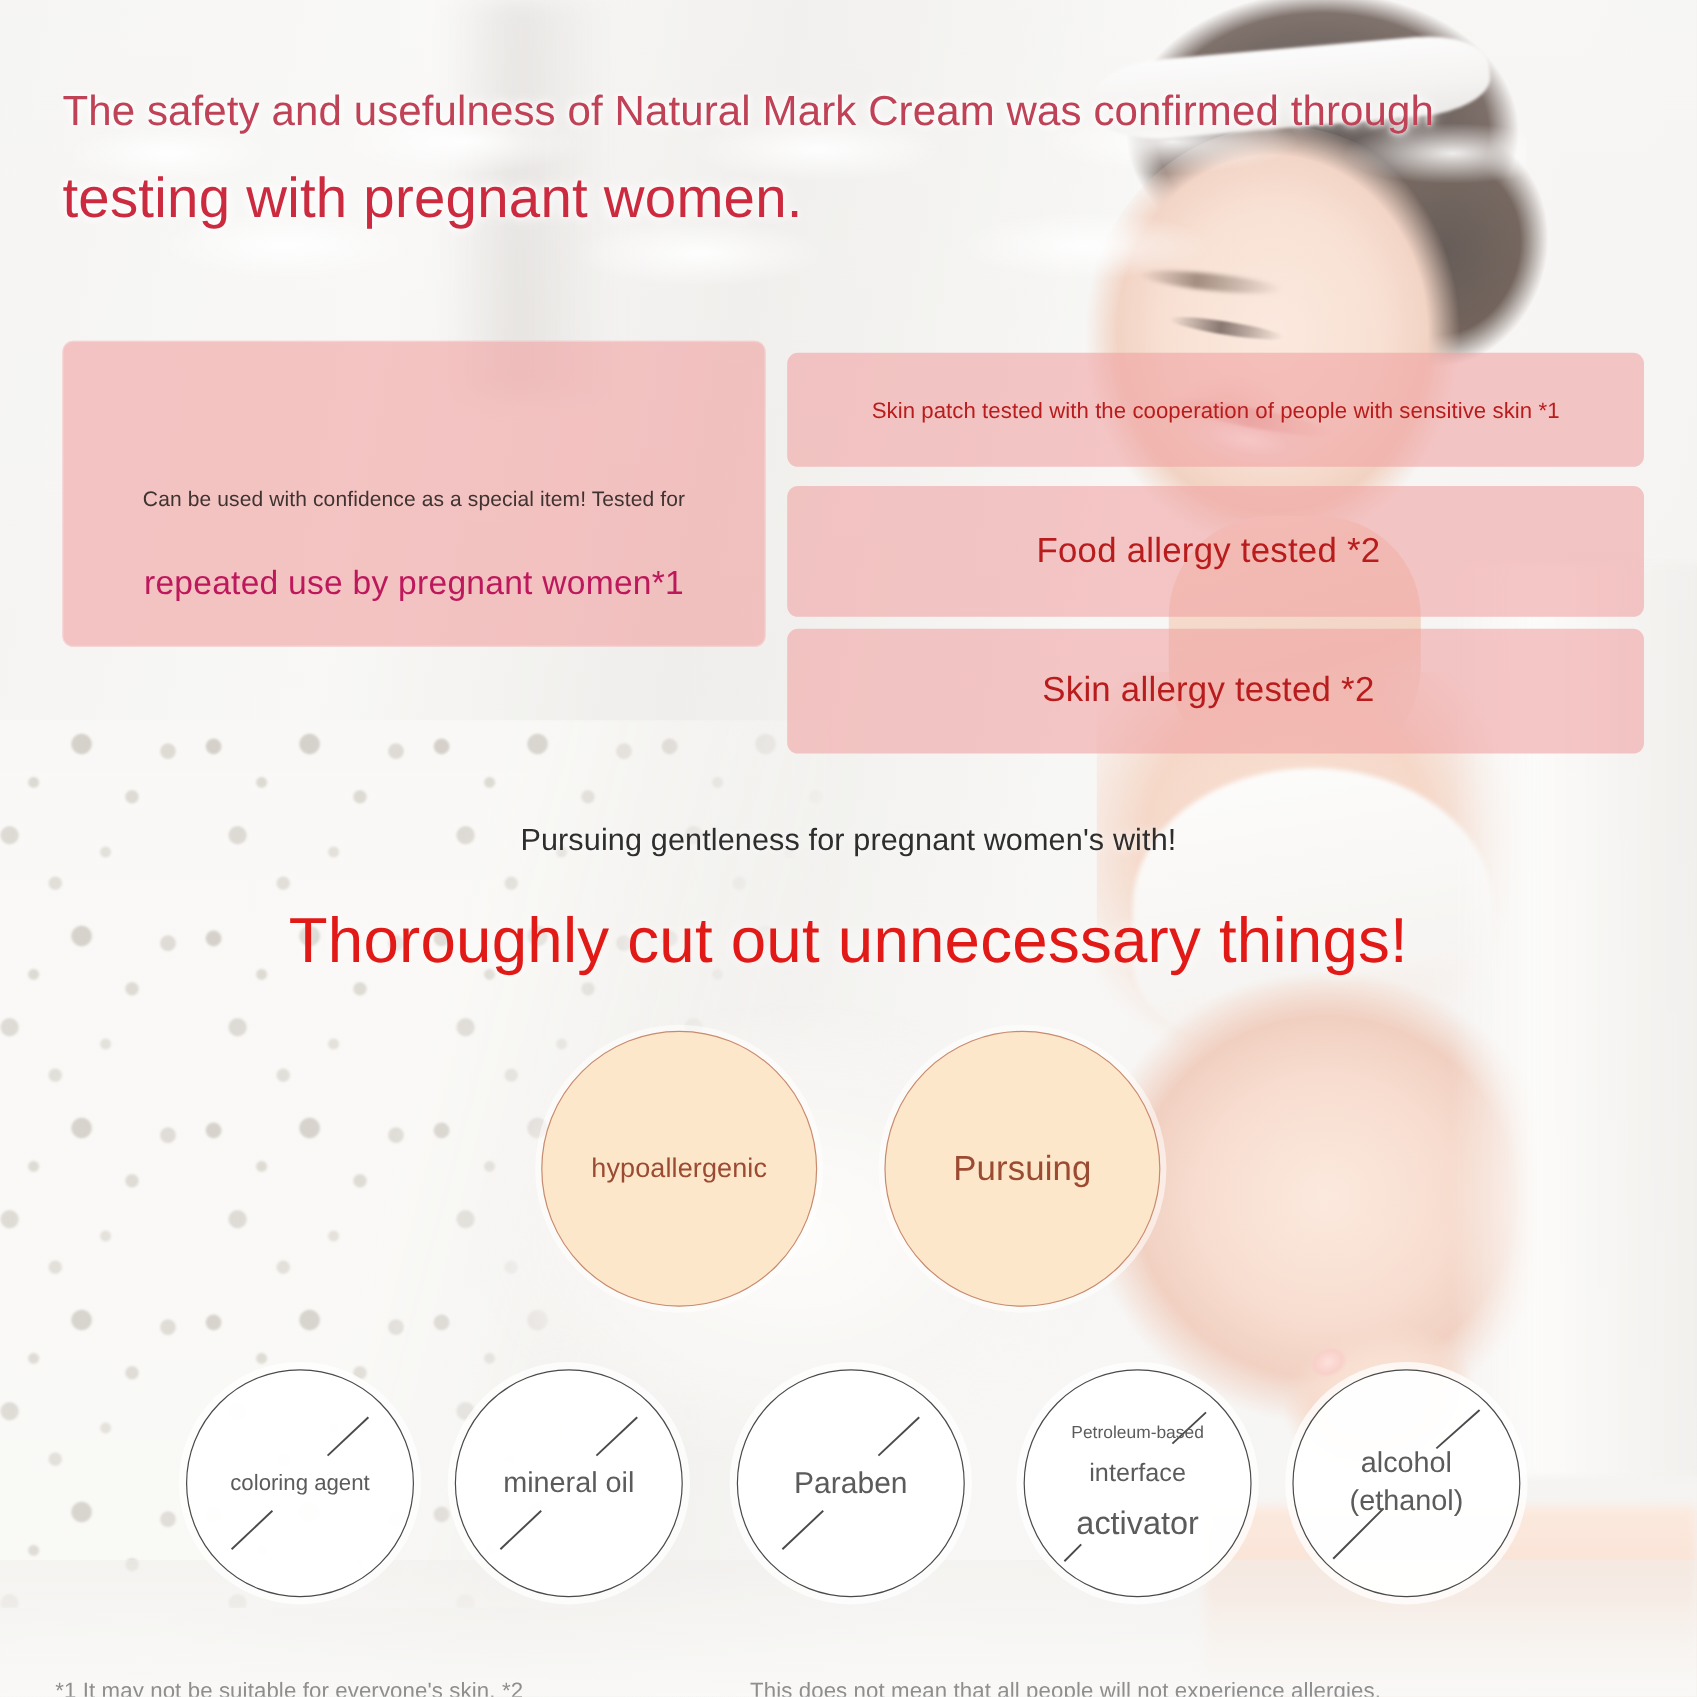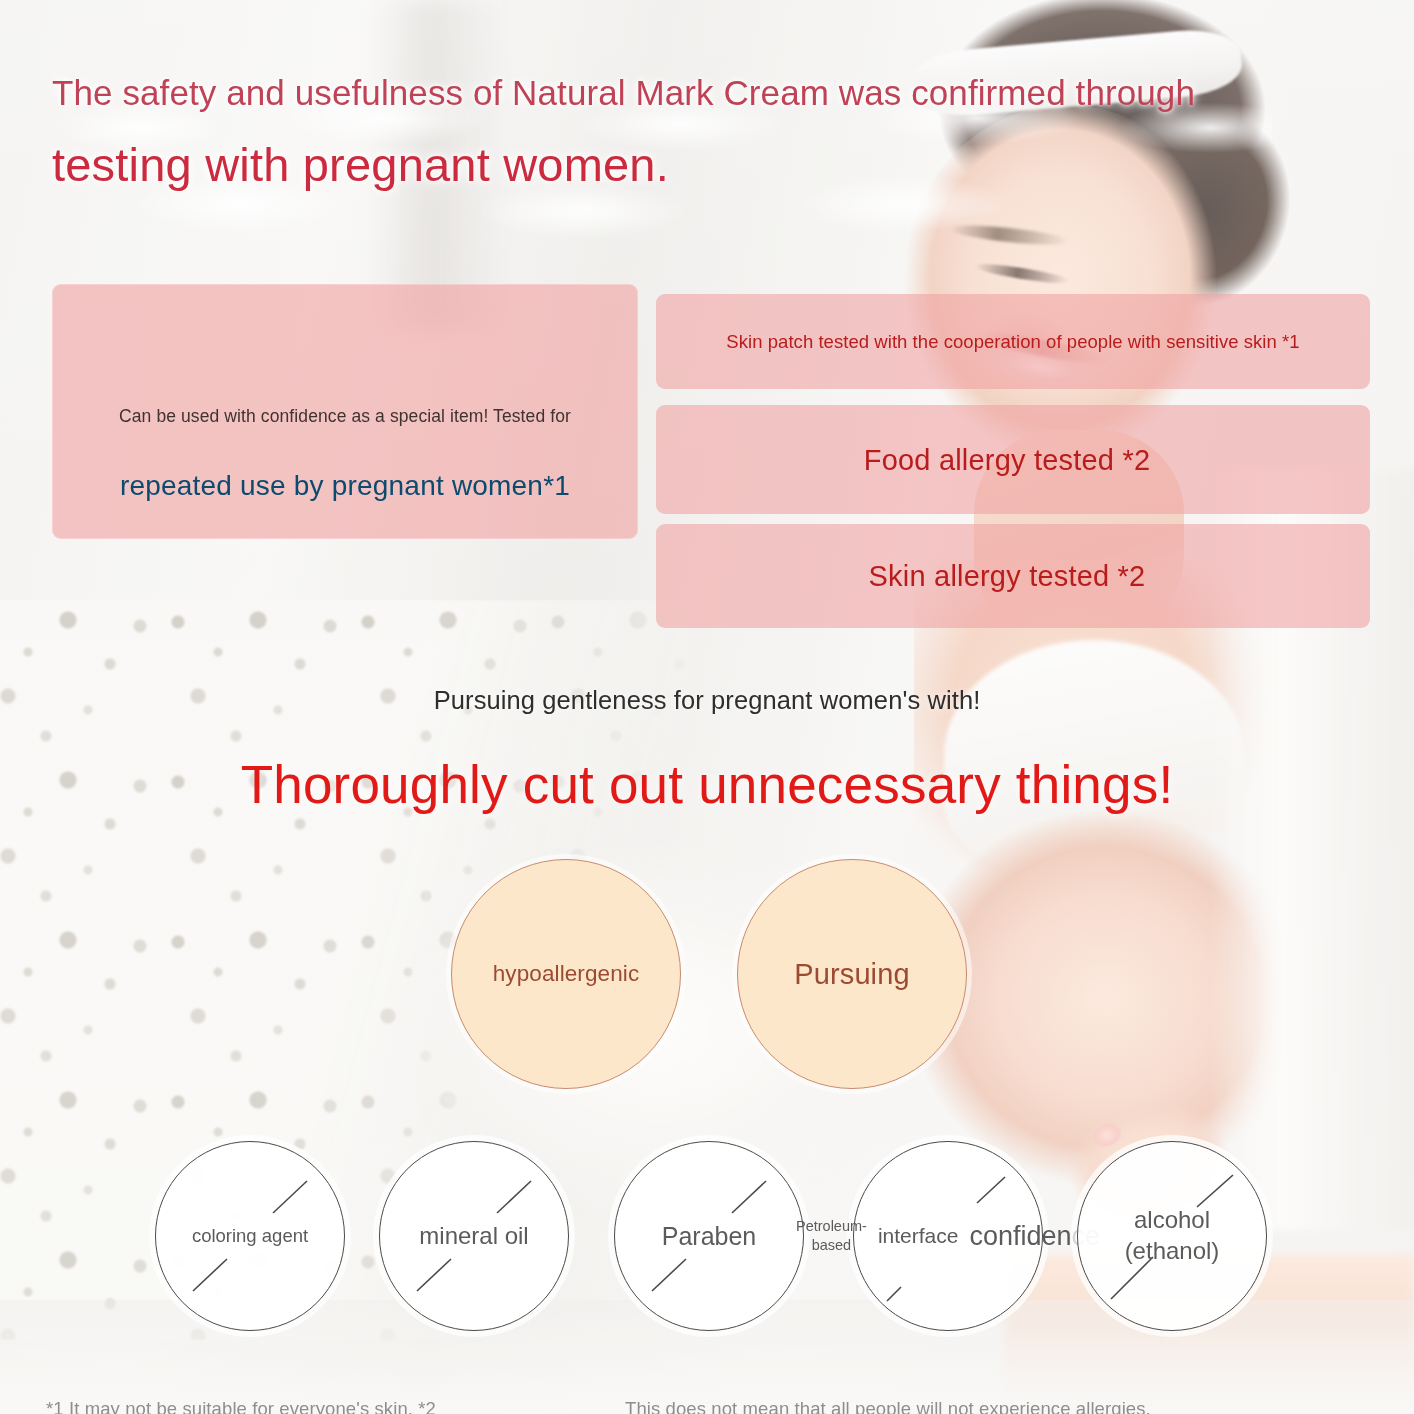--- a/index.html
+++ b/index.html
@@ -179,21 +179,21 @@
     background:rgba(240,163,163,.62);
     border-radius:9px;
     box-shadow:0 0 0 1px rgba(255,255,255,.25) inset;
   }
   .pc-small{
     position:absolute; left:0; right:0; top:122px; text-align:center;
     font-size:17.5px; color:#3f3330; letter-spacing:.1px;
   }
   .pc-big{
     position:absolute; left:0; right:0; top:186px; text-align:center;
-    font-size:28px; color:#0c4a6e; letter-spacing:.2px;
+    font-size:28px; color:#be185d; letter-spacing:.2px;
   }
 
   
   .pink-bar{
     position:absolute; left:656px; width:714px;
     background:rgba(240,160,160,.58);
     border-radius:9px;
   }
   .pb1{ top:281px; height:95px; }
   .pb2{ top:392px; height:109px; }
@@ -250,21 +250,21 @@
   .bc2{ left:379px; top:1128px; }
   .bc3{ left:614px; top:1128px; }
   .bc4{ left:853px; top:1128px; }
   .bc5{ left:1077px; top:1128px; }
 
   .bc1 .ban-label{ font-size:18.5px; }
   .bc2 .ban-label{ font-size:24px; }
   .bc3 .ban-label{ font-size:25px; }
   .bc5 .ban-label{ font-size:24px; }
 
-  .bc4 .ban-label{ display:flex; gap:11px; align-items:center; }
+  .bc4 .ban-label{ display:flex; flex-direction:column; gap:11px; align-items:center; }
   .l-xs{ font-size:14.5px; }
   .l-md{ font-size:21px; }
   .l-lg{ font-size:27px; }
 
   
   .foot{
     position:absolute; top:1385px; font-size:18.5px; color:#8e8e8e;
     letter-spacing:.1px; white-space:nowrap;
   }
   .foot-l{ left:46px; }
@@ -366,21 +366,21 @@
 
   <div class="ban-circle bc4">
     <div class="ban-ring"></div>
     <svg class="slash" viewBox="0 0 190 190">
       <line x1="124" y1="62" x2="152" y2="36" stroke="#4a4a4a" stroke-width="1.6"></line>
       <line x1="34" y1="160" x2="48" y2="146" stroke="#4a4a4a" stroke-width="1.6"></line>
     </svg>
     <span class="ban-label">
       <span class="l-xs">Petroleum-based</span>
       <span class="l-md">interface</span>
-      <span class="l-lg">confidence</span>
+      <span class="l-lg">activator</span>
     </span>
   </div>
 
   <div class="ban-circle bc5">
     <div class="ban-ring"></div>
     <svg class="slash" viewBox="0 0 190 190">
       <line x1="120" y1="66" x2="156" y2="34" stroke="#4a4a4a" stroke-width="1.6"></line>
       <line x1="34" y1="158" x2="76" y2="116" stroke="#4a4a4a" stroke-width="1.6"></line>
     </svg>
     <span class="ban-label" style="white-space:pre-line">alcohol

